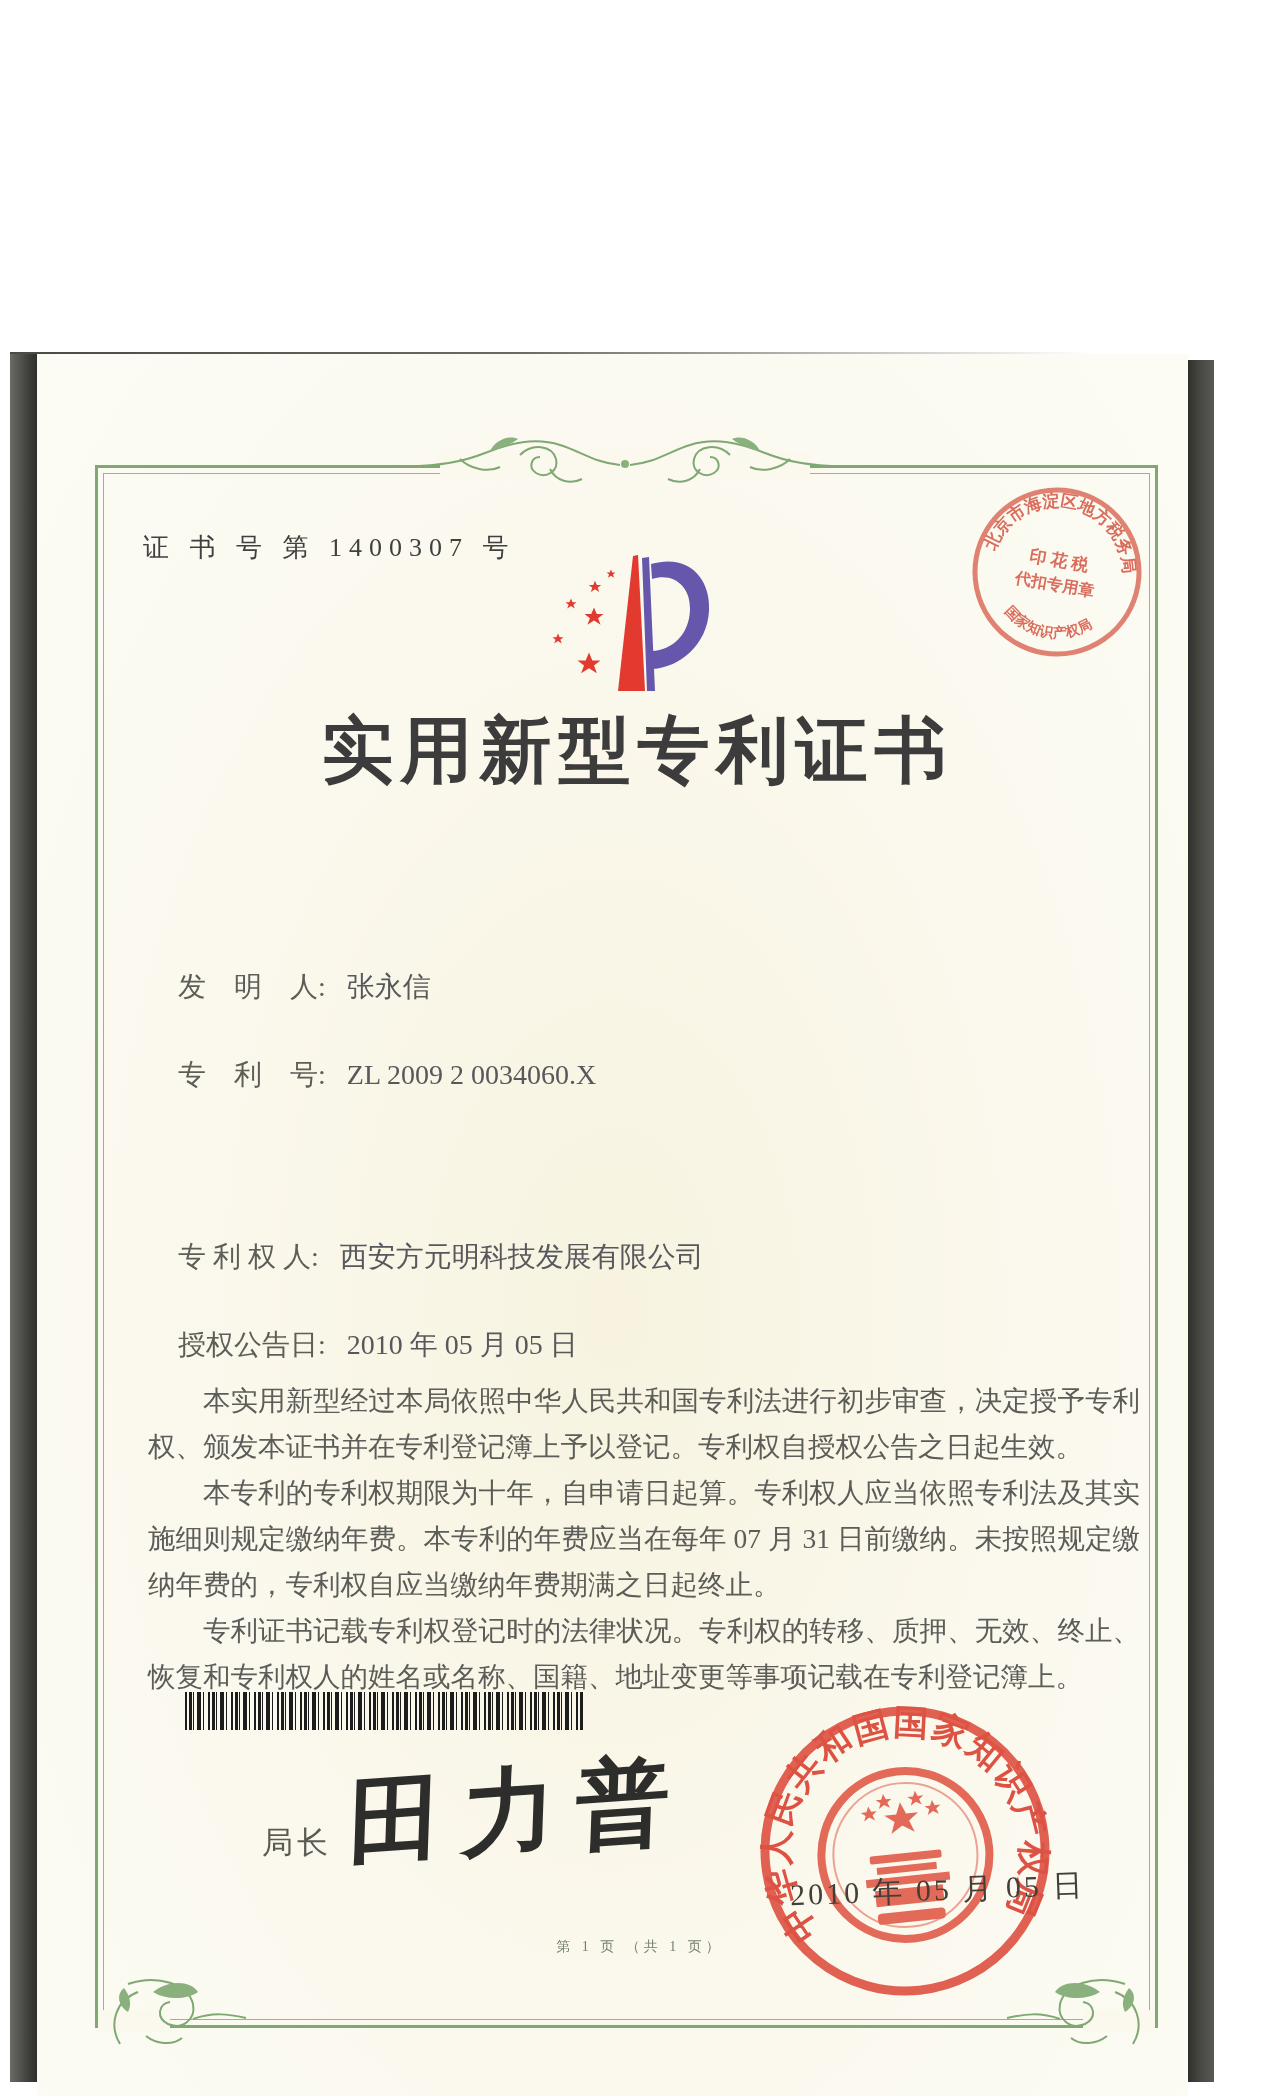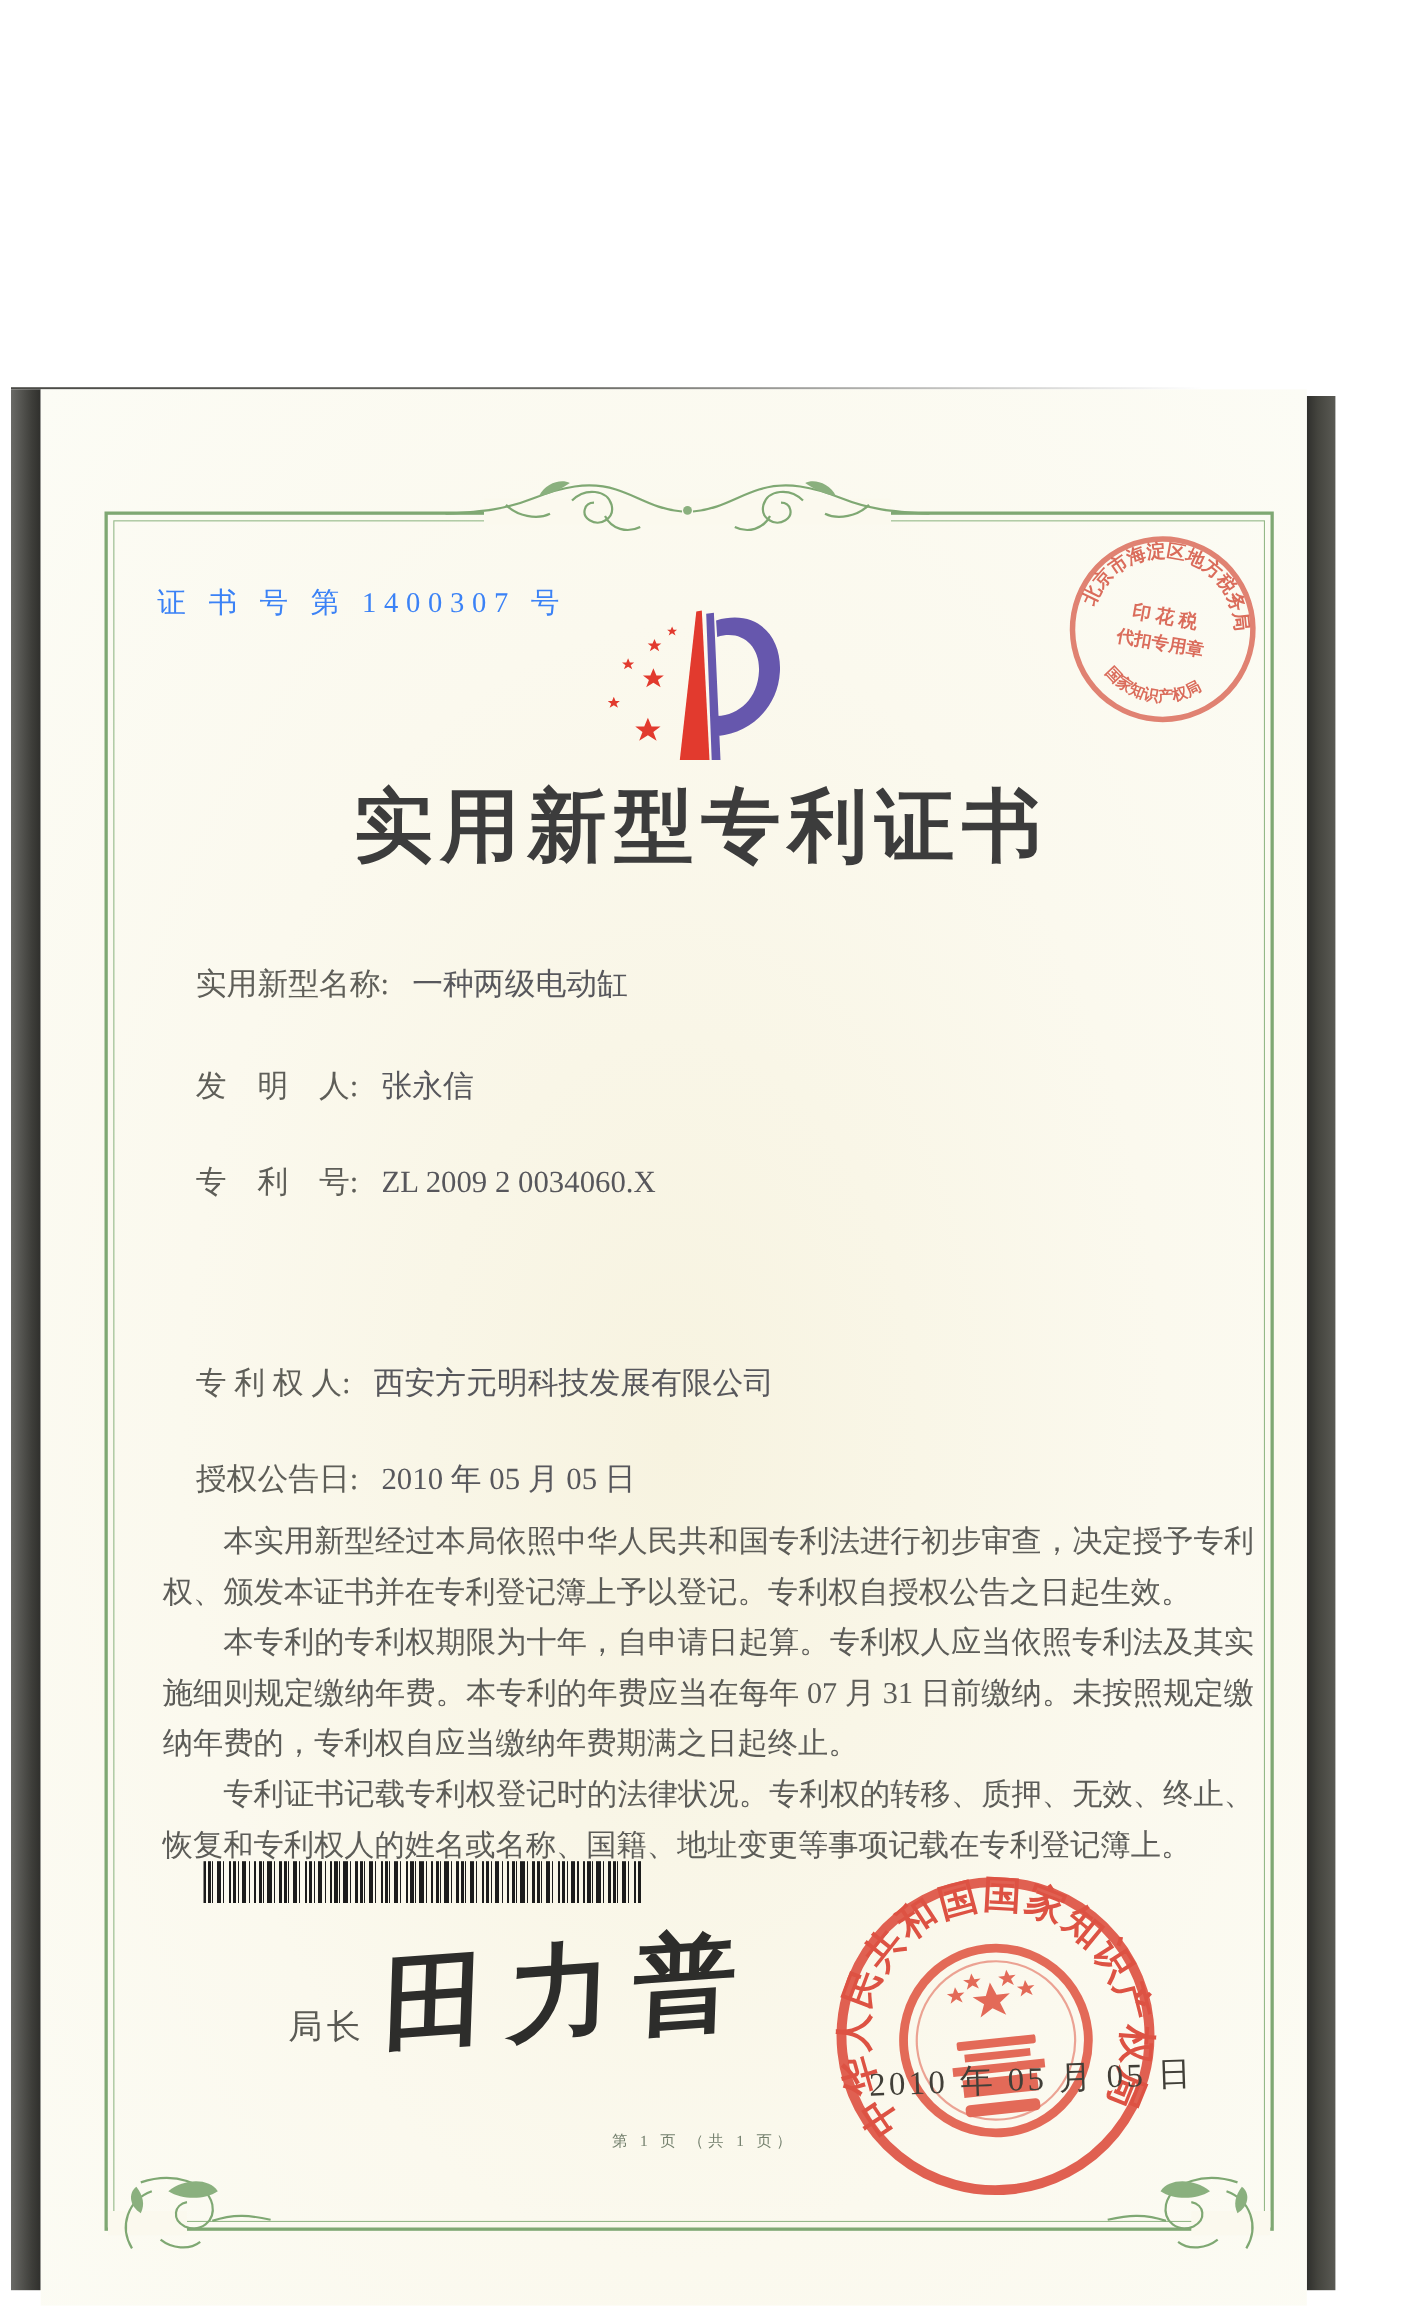--- a/index.html
+++ b/index.html
@@ -12,21 +12,21 @@
       background:linear-gradient(90deg,#6a6a66,#3e3e3a 70%,#2f2f2c);}
   .scan-band-right{position:absolute;left:1188px;top:360px;width:26px;height:1722px;
       background:linear-gradient(90deg,#2f2f2c,#45453f 40%,#5a5a54);}
   .paper{position:absolute;left:37px;top:354px;width:1151px;height:1742px;
       background:radial-gradient(ellipse at 50% 55%, #f7f3e0 0%, #fbf9ee 55%, #fcfcf5 100%);}
   
   .frame{position:absolute;left:95px;top:465px;width:1057px;height:1557px;
       border:3px solid #7fa873;}
   .frame-inner{position:absolute;left:5px;top:5px;right:5px;bottom:5px;border:1px solid #94b888;}
   
-  .cert-no{position:absolute;left:143px;top:530px;font-size:26px;letter-spacing:7px;color:#3b82f6;}
+  .cert-no{position:absolute;left:143px;top:530px;font-size:26px;letter-spacing:7px;color:#404040;}
   .logo{position:absolute;left:545px;top:548px;width:200px;height:152px;}
   .title{position:absolute;left:160px;top:703px;width:955px;text-align:center;
       font-size:72px;font-weight:700;color:#3c3c3c;letter-spacing:7px;}
   .field-row{position:absolute;left:178px;font-size:28px;color:#5e5e58;white-space:nowrap;}
   .field-row .val{margin-left:14px;color:#57575c;}
   .row0{top:876px}.row1{top:968px}.row2{top:1056px}.row3{top:1148px}.row4{top:1238px}.row5{top:1326px}
   .body-text{position:absolute;left:148px;top:1378px;width:992px;font-size:27.5px;
       line-height:46px;color:#5c5c58;text-align:justify;}
   .body-text p{margin:0;text-indent:2em;}
   .barcode{position:absolute;left:185px;top:1692px;width:398px;height:38px;
@@ -127,24 +127,20 @@
       <use href="#star-a" transform="translate(13,91) scale(0.55)"></use>
       <use href="#star-a" transform="translate(44,116) scale(1.15)"></use>
     </g>
     <path fill="#e23a2e" d="M88,8 L93,7 L100,143 L73,143 Z"></path>
     <path fill="#5a4aa8" opacity="0.93" d="M97,10 L104,9 L110,143 L102,143 Z
          M106,16 C144,5 166,31 164,63 C162,97 135,119 108,121 L107,103 C127,102 144,87 145,62 C146,38 128,24 107,31 Z"></path>
   </svg>
 
   <div class="title">实用新型专利证书</div>
 
-  <div class="field-row row0">
-    <span class="lbl">实用新型名称:</span>
-    <span class="val">一种两级电动缸</span>
-  </div>
   <div class="field-row row1">
     <span class="lbl">发　明　人:</span>
     <span class="val">张永信</span>
   </div>
   <div class="field-row row2">
     <span class="lbl">专　利　号:</span>
     <span class="val">ZL 2009 2 0034060.X</span>
   </div>
   <div class="field-row row4">
     <span class="lbl">专 利 权 人:</span>

